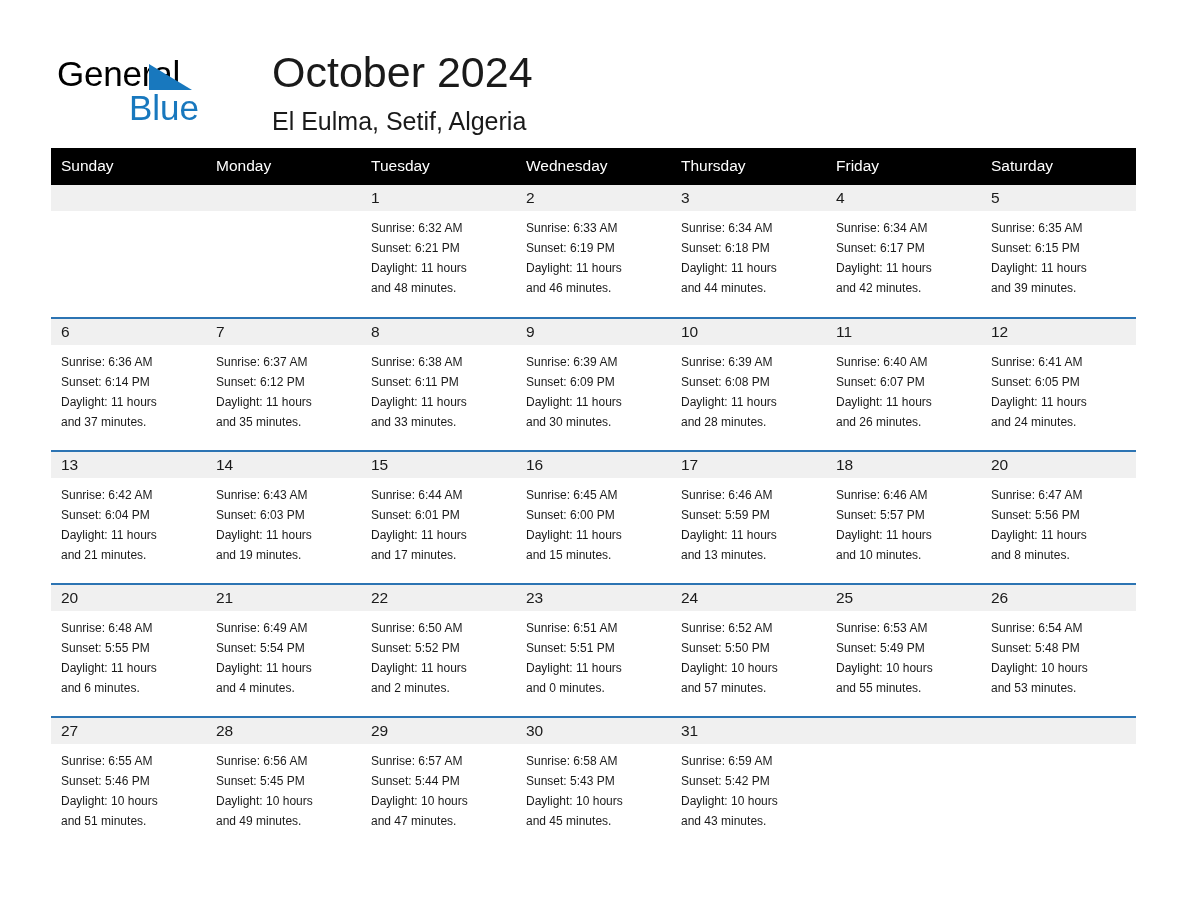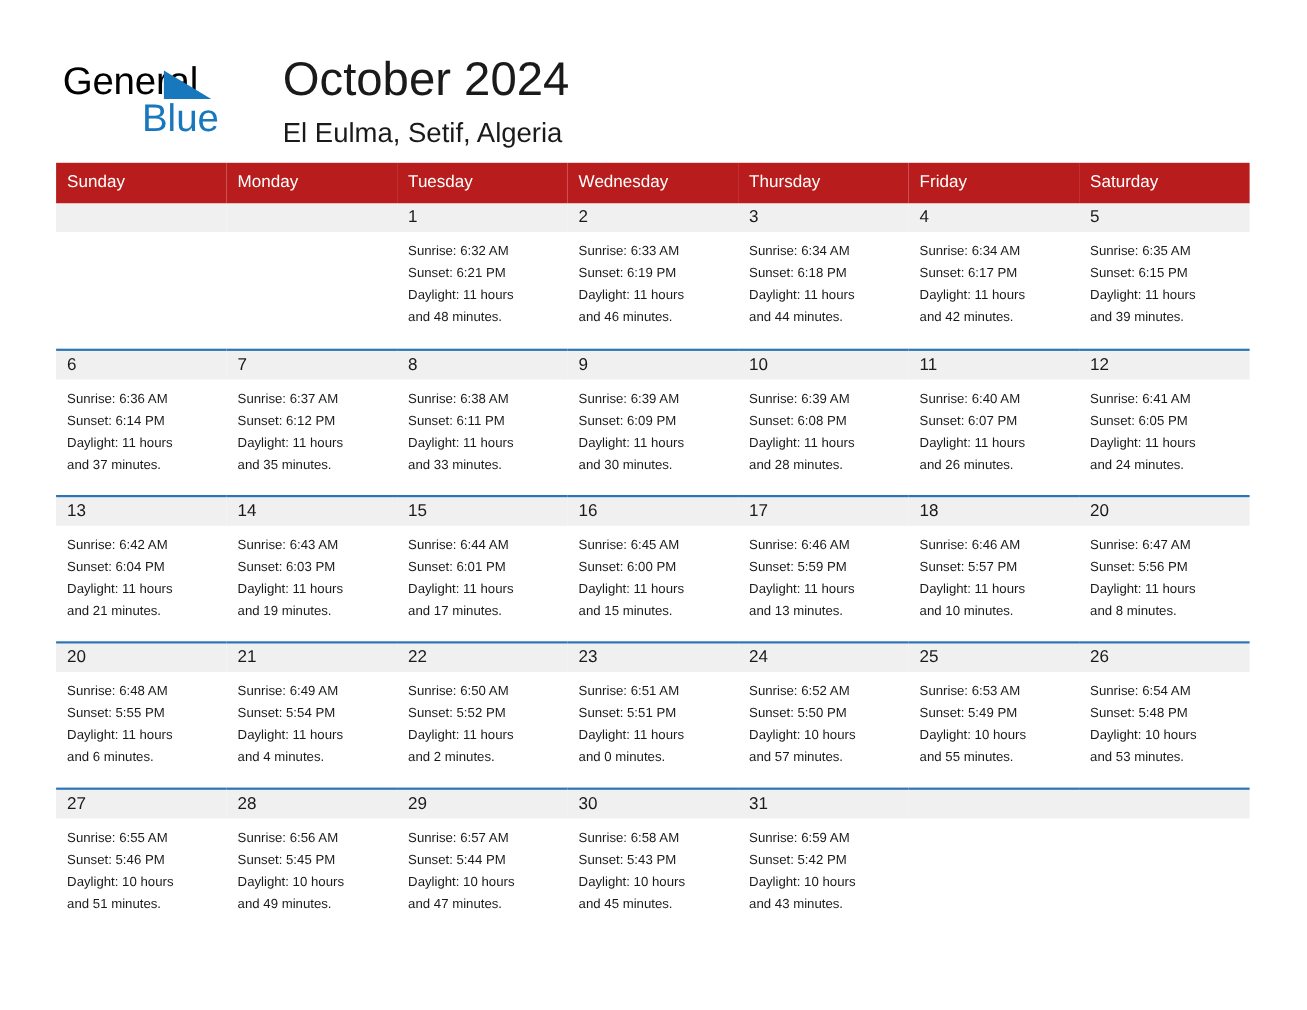--- a/index.html
+++ b/index.html
@@ -26,20 +26,21 @@
   }
 
   
   .header {
     display: flex;
     align-items: flex-start;
     justify-content: space-between;
     padding: 46px 52px 0 57px;
     box-sizing: border-box;
     height: 148px;
+    gap: 15px;
   }
 
   .brand {
     position: relative;
     width: 200px;
     height: 80px;
     flex: 0 0 auto;
   }
   .brand-general {
     font-size: 35px;
@@ -95,21 +96,21 @@
   
   .calendar {
     margin: 0 52px 0 51px;
     border-collapse: collapse;
     table-layout: fixed;
     width: 1085px;
   }
   .calendar col { width: 155px; }
 
   thead th {
-    background: #b91c1c;
+    background: #000000;
     color: #ffffff;
     font-size: 15.5px;
     font-weight: normal;
     text-align: left;
     padding: 9px 0 10px 10px;
     height: 18px;
     box-sizing: content-box;
     vertical-align: middle;
     border: none;
   }

